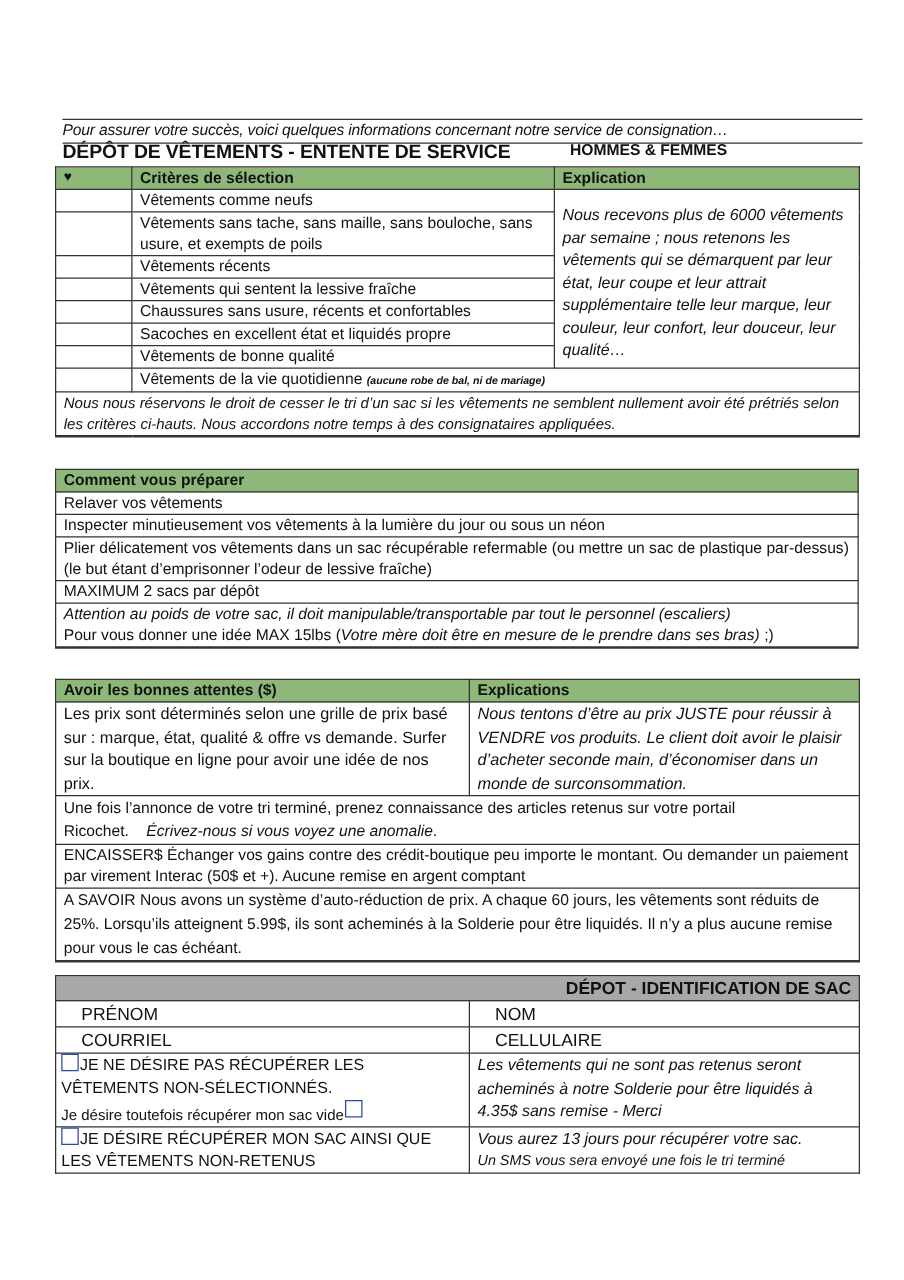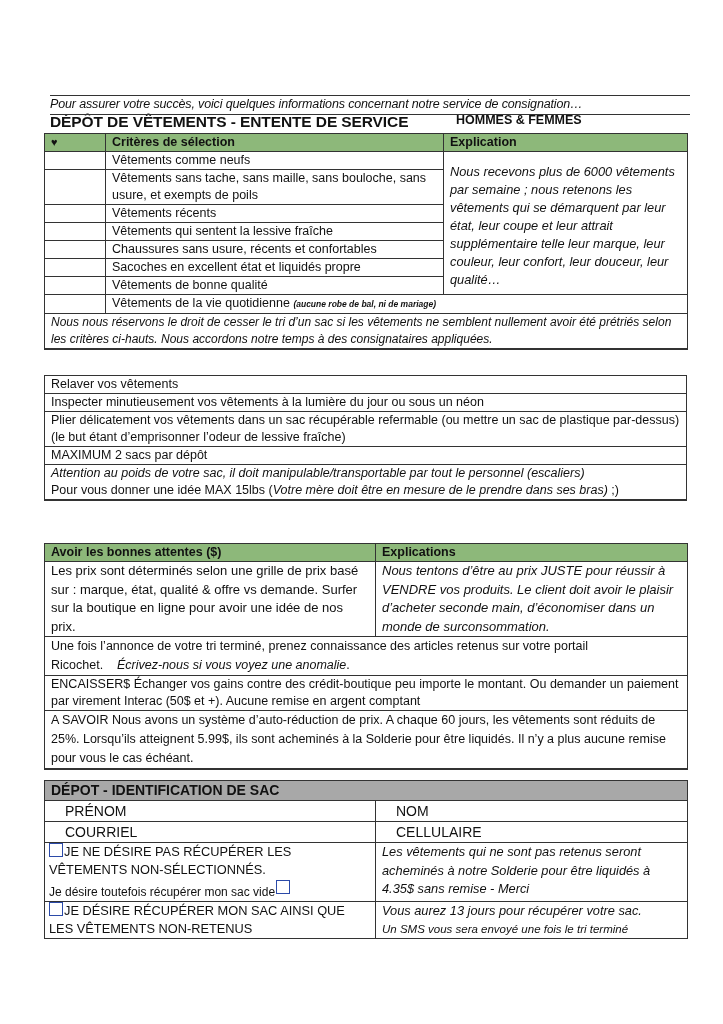--- a/index.html
+++ b/index.html
@@ -7,21 +7,21 @@
   .page { position:absolute; left:44px; top:0; width:643px; }
   .title-row { position:absolute; top:77px; left:6px; width:640px; height:18px;margin-top:36px; }
   .title { position:absolute; left:0; top:0; font-weight:bold; font-size:15.5px; letter-spacing:-0.1px; }
   .title-side { position:absolute; left:406px; top:0; font-weight:bold; font-size:12.5px; }
   .rule { position:absolute; left:6px; width:640px; border-top:1px solid #333; }
   .subtitle { position:absolute; top:97px; left:6px; font-style:italic; font-size:12.5px; letter-spacing:-0.15px; }
 
   table { border-collapse:collapse; position:absolute; left:0; width:643px; table-layout:fixed; }
   td { border:1px solid #333; padding:0 6px; font-size:12.5px; vertical-align:top; line-height:17px; }
   .green { background:#8db87a; font-weight:bold; }
-  .gray { background:#a8a8a8; font-weight:bold; text-align:left; font-size:14px; }
+  .gray { background:#a8a8a8; font-weight:bold; text-align:right; font-size:14px; }
   .b { font-weight:normal; }
   .i { font-style:italic; }
   .small { font-size:8.5px; font-style:italic; font-weight:bold; }
   .thick-bottom { border-bottom:2px solid #333; }
   .expl { font-style:italic; font-size:12.8px; line-height:18px; vertical-align:middle; padding-top:6px; }
   .cb { display:inline-block; width:12px; height:12px; border:1px solid #2b4aa8; vertical-align:-1px; margin-right:1px; }
   .big { font-size:14px; line-height:20px;padding-left:20px; }
 </style>
 </head>
 <body>
@@ -82,20 +82,23 @@
       <td colspan="2"><span class="b">Vêtements de la vie quotidienne</span> <span class="small">(aucune robe de bal, ni de mariage)</span></td>
     </tr>
     <tr>
       <td colspan="3" class="i thick-bottom" style="font-size:12px;">Nous nous réservons le droit de cesser le tri d’un sac si les vêtements ne semblent nullement avoir été prétriés selon les critères ci-hauts. Nous accordons notre temps à des consignataires appliquées.</td>
     </tr>
   </tbody>
     </table>
 
   <table style="top:375px;">
     <tbody>
+        <tr>
+          <td class="green">Comment vous préparer</td>
+        </tr>
     <tr>
           <td>Relaver vos vêtements</td>
         </tr>
     <tr>
           <td>Inspecter minutieusement vos vêtements à la lumière du jour ou sous un néon</td>
         </tr>
     <tr>
           <td>Plier délicatement vos vêtements dans un sac récupérable refermable (ou mettre un sac de plastique par-dessus) (le but étant d’emprisonner l’odeur de lessive fraîche)</td>
         </tr>
     <tr>

